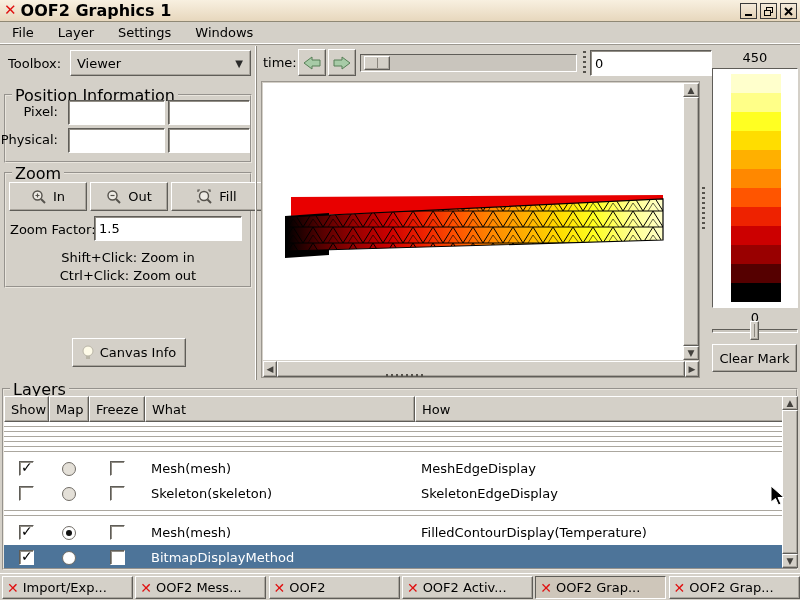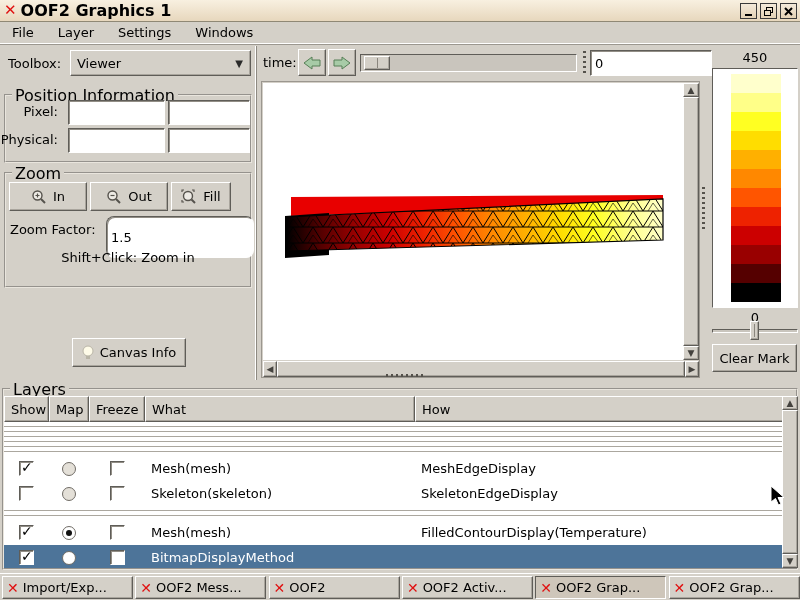--- a/index.html
+++ b/index.html
@@ -133,33 +133,34 @@
     <span>In</span>
   </div>
   <div class="abs bevel-up btn" style="left:84px; top:8px; width:78px; height:29px;">
     <svg width="16" height="16">
       <circle cx="6.5" cy="6.5" r="4.5" fill="#EDEAE4" stroke="#55524C" stroke-width="1.4"></circle>
       <path d="M10 10 L14 14" stroke="#55524C" stroke-width="2"></path>
       <path d="M4.5 6.5 H8.5" stroke="#55524C" stroke-width="1.2"></path>
     </svg>
     <span>Out</span>
   </div>
-  <div class="abs bevel-up btn" style="left:165px; top:8px; width:60px; height:29px;">
+  <div class="abs bevel-up btn" style="left:165px; top:8px; width:92px; height:29px;">
     <svg width="16" height="16">
       <circle cx="7" cy="7" r="4.5" fill="#EDEAE4" stroke="#55524C" stroke-width="1.4"></circle>
       <path d="M10.5 10.5 L14 14" stroke="#55524C" stroke-width="2"></path>
       <path d="M1 3 V1 H3 M11 1 H13 V3 M1 11 V13 H3" stroke="#55524C" stroke-width="1.2" fill="none"></path>
     </svg>
     <span>Fill</span>
   </div>
 
   <div class="abs" style="left:4px; top:48px;">Zoom Factor:</div>
-  <input class="abs entry" style="left: 100px; top: 42px; width: 148px; height: 42px; border-radius: 8px;" value="1.5">
+  <input class="abs entry" style="left: 88px; top: 42px; width: 148px; height: 25px;" value="1.5">
 
   <div class="abs hint" style="left:0; top:76px; width:244px;">Shift+Click: Zoom in</div>
+  <div class="abs hint" style="left:0; top:94px; width:244px;">Ctrl+Click: Zoom out</div>
 </div>
 
 <div class="abs bevel-up btn" style="left:72px; top:338px; width:114px; height:29px;">
   <svg width="12" height="16">
     <circle cx="6" cy="6" r="5" fill="#FEFBE8" stroke="#B9B5A7"></circle>
     <rect x="4" y="11" width="4" height="3" fill="#B9B5A7"></rect>
   </svg>
   <span>Canvas Info</span>
 </div>
 

